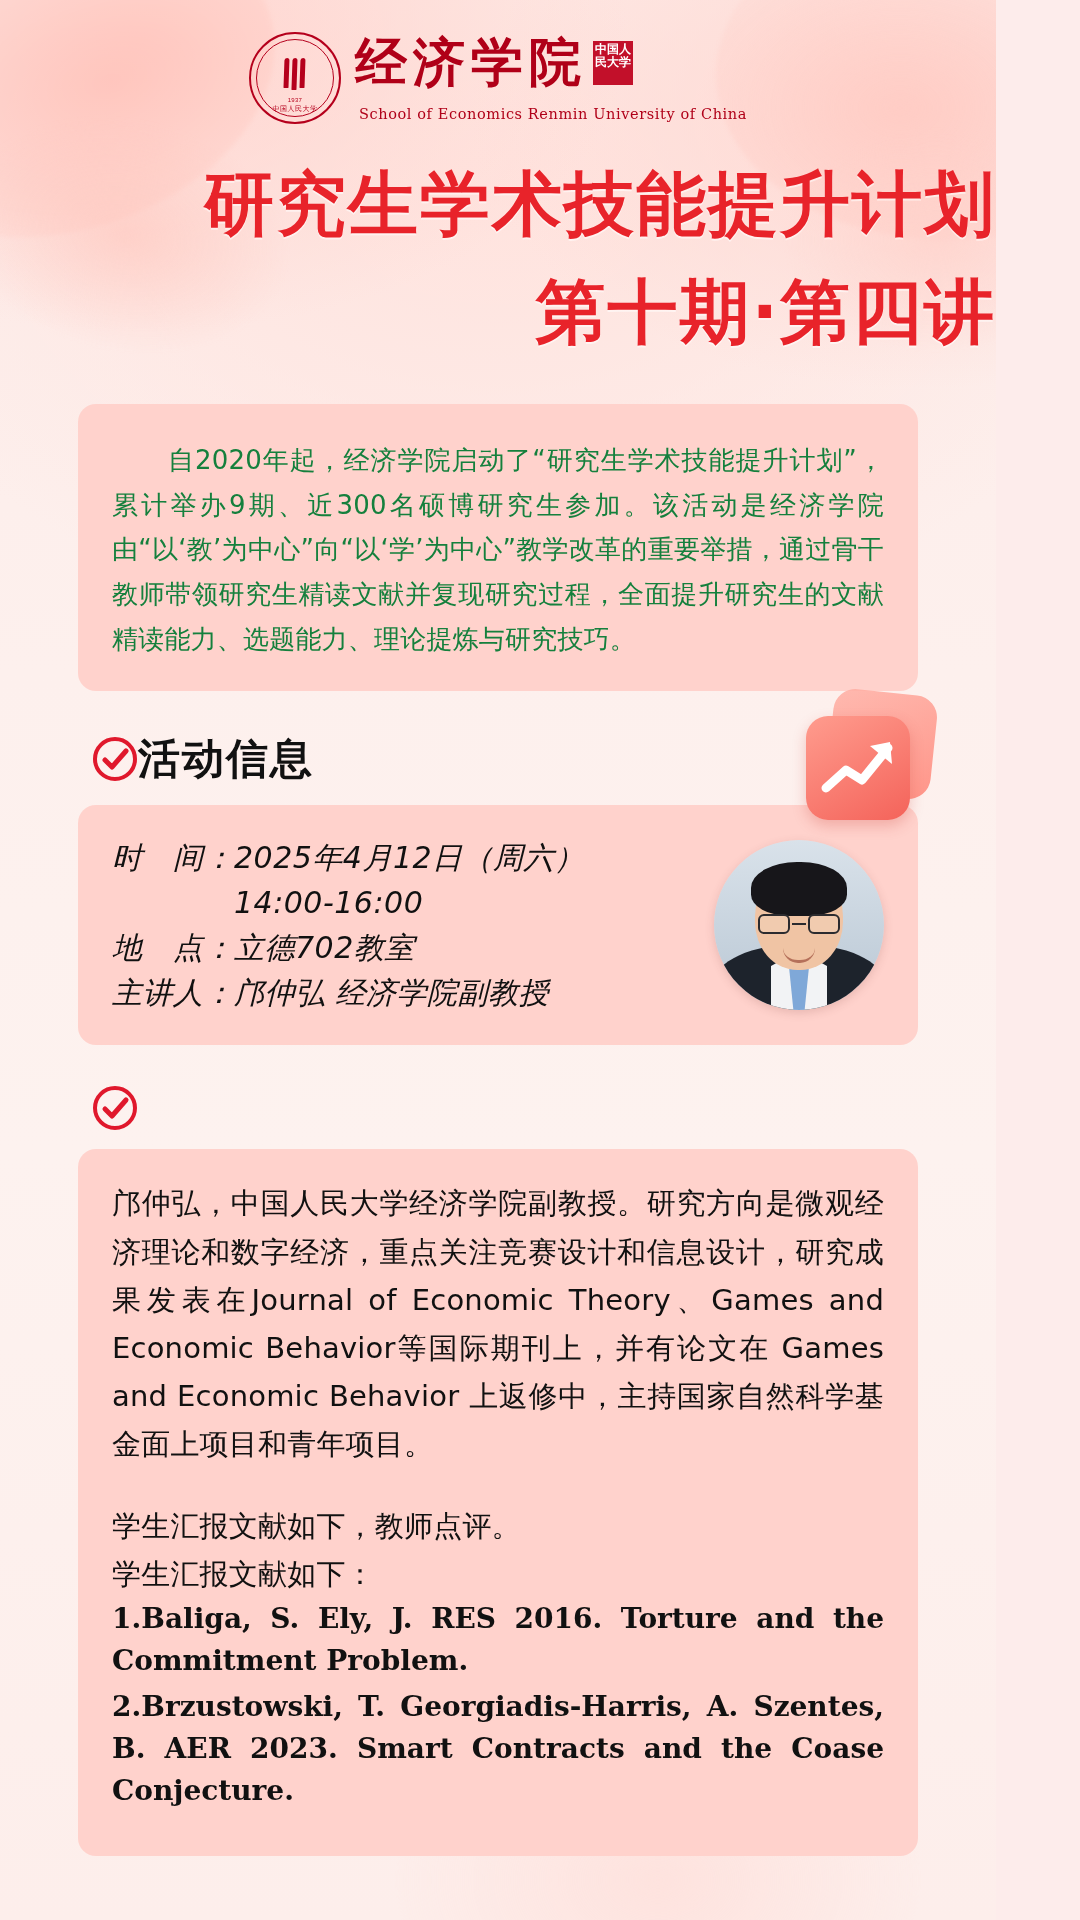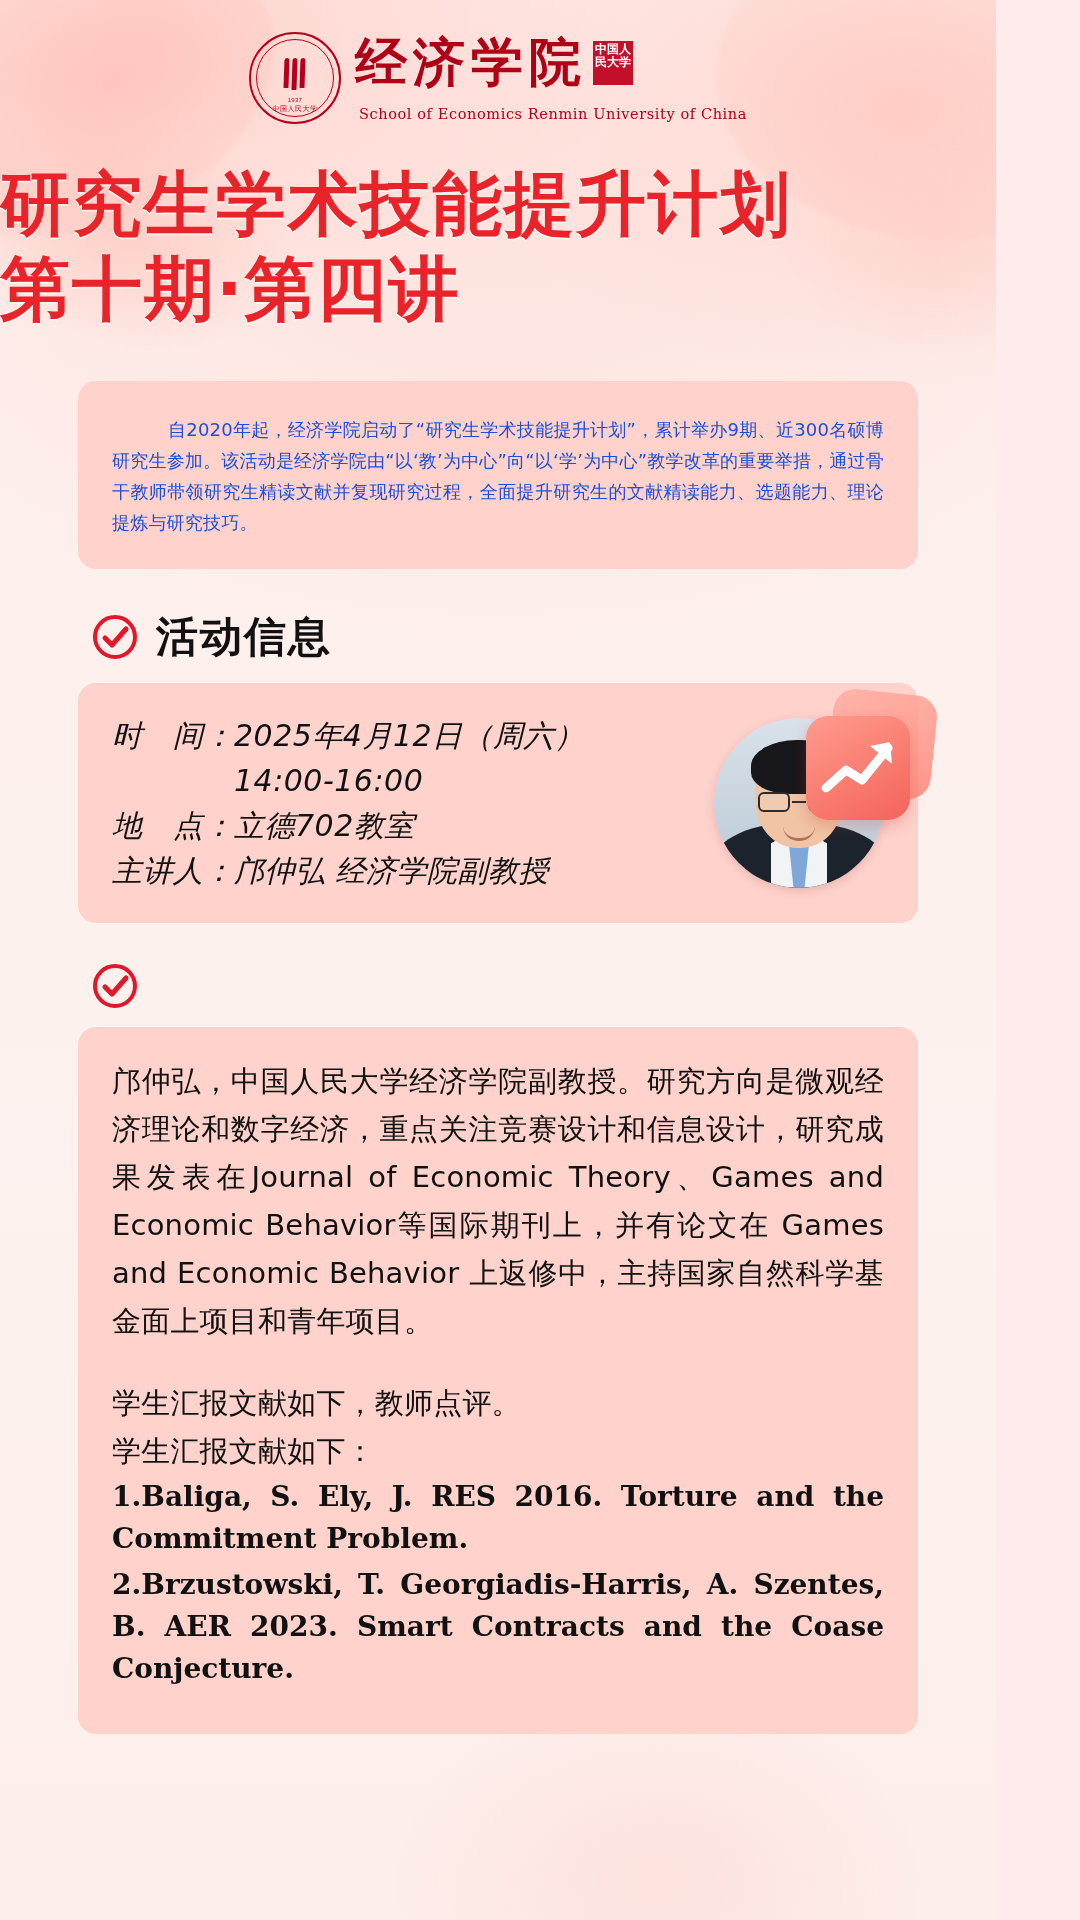--- a/index.html
+++ b/index.html
@@ -163,52 +163,52 @@
     color: #b00018;
     letter-spacing: .6px;
     margin-top: 16px;
     padding-left: 4px;
   }
 
   
   .title-block {
     position: relative;
     z-index: 3;
-    text-align: left;
+    text-align: right;
     margin-top: 32px;
   }
   .title-line1, .title-line2 {
     font-family: "DejaVu Sans", sans-serif;
     font-weight: bold;
     color: #e8232a;
     letter-spacing: 2px;
     line-height: 1.22;
     text-shadow: 0 2px 0 rgba(255,255,255,.55);
   }
   .title-line1 { font-size: 70px; }
-  .title-line2 { font-size: 70px; }
+  .title-line2 { font-size: 70px; margin-top: 23px; }
 
   
   .card {
     position: relative;
     z-index: 3;
     background: #ffd2cc;
     border-radius: 18px;
     margin: 0 78px;
     box-sizing: border-box;
   }
   .intro-card {
     margin-top: 48px;
     padding: 34px 34px 30px 34px;
   }
   .intro-text {
     font-family: "DejaVu Sans", sans-serif;
-    font-size: 18px;
+    font-size: 26px;
     line-height: 1.72;
-    color: #1d4ed8;
+    color: #15803d;
     text-align: justify;
     text-indent: 56px;
     letter-spacing: .2px;
   }
 
   
   .chart-badge {
     position: absolute;
     right: 62px;
     top: 692px;
@@ -234,21 +234,21 @@
     box-shadow: 0 6px 14px rgba(200,60,50,.25);
   }
   .chart-badge svg { position: absolute; left: 0; bottom: 0; }
 
   
   .section-head {
     position: relative;
     z-index: 3;
     display: flex;
     align-items: center;
-    gap: 18px;
+    gap: 0;
     margin: 40px 0 18px 92px;
   }
   .check-icon {
     width: 46px;
     height: 46px;
     flex: 0 0 auto;
   }
   .section-title {
     font-family: "DejaVu Sans", sans-serif;
     font-size: 42px;

